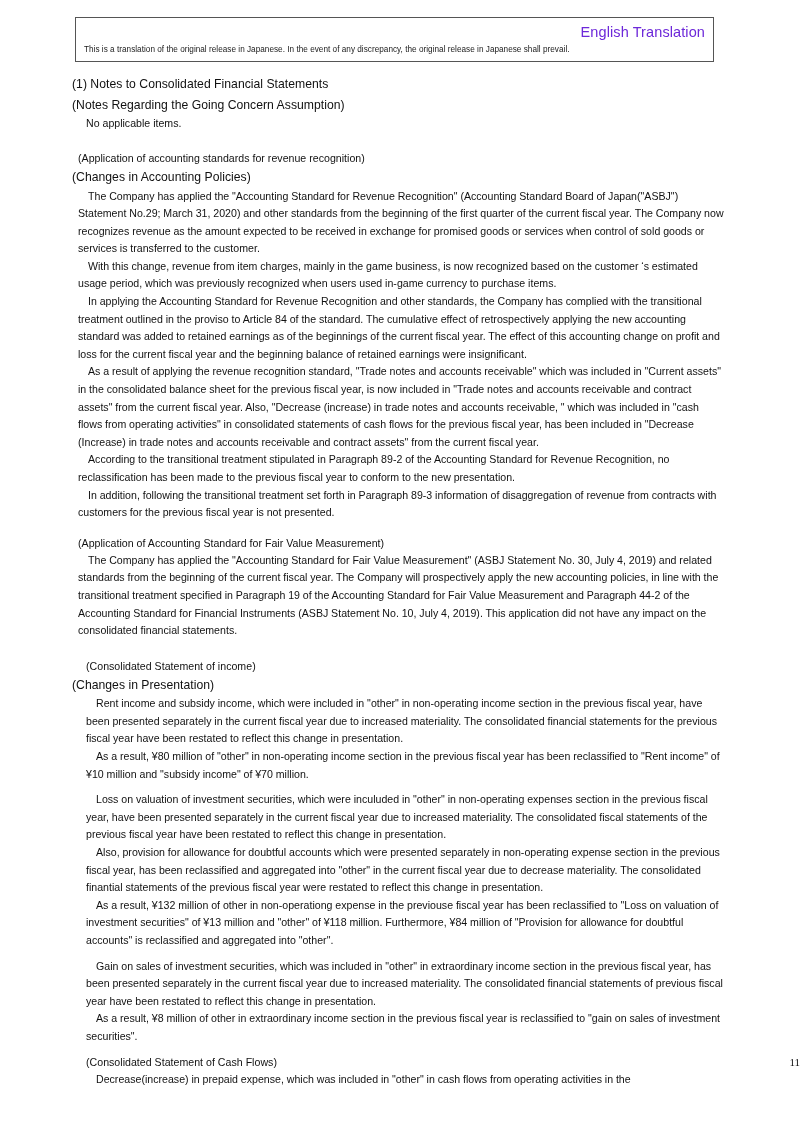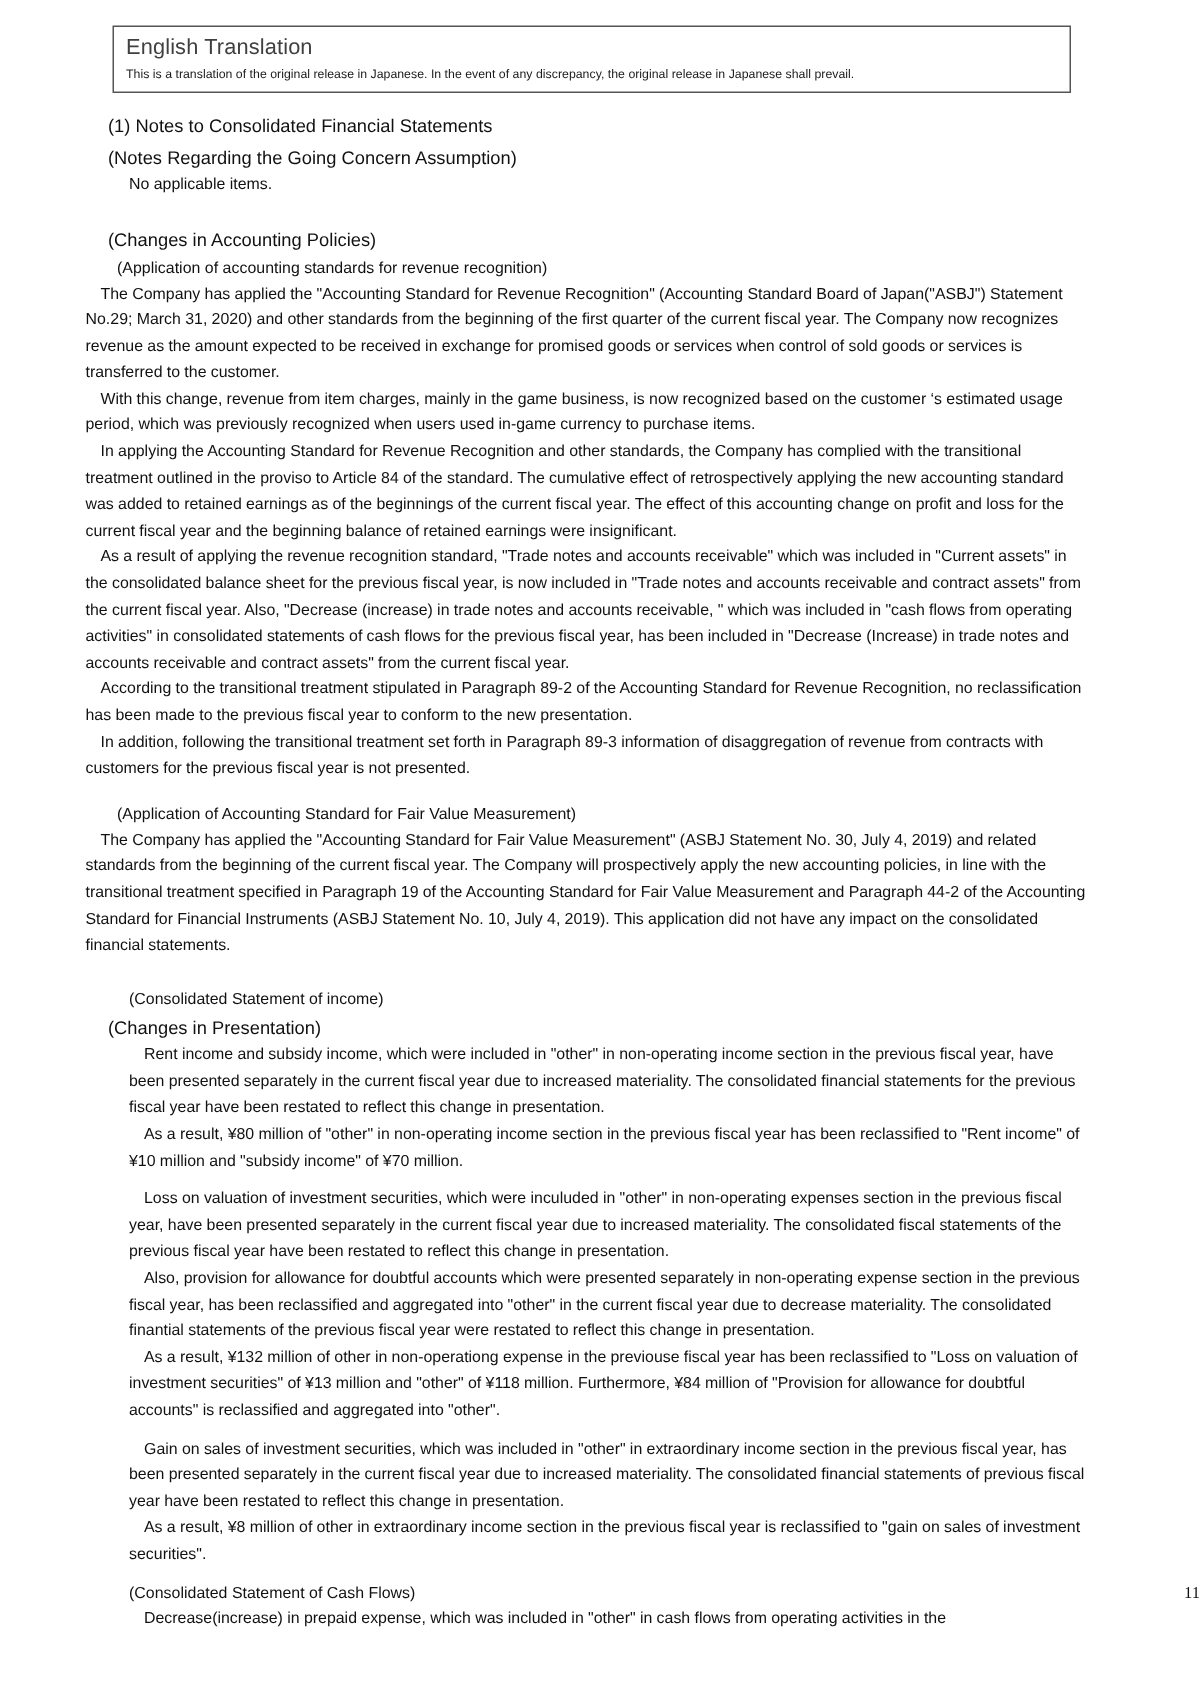--- a/index.html
+++ b/index.html
@@ -27,21 +27,22 @@
     width: 639px;
     box-sizing: border-box;
     border: 1px solid #555555;
     padding: 5px 8px 6px 8px;
   }
   .notice-title {
     font-size: 14.5px;
     line-height: 18px;
     letter-spacing: 0.1px;
     margin: 0 0 3px 0;
-    color: #404040;
+    color: #6d28d9;
+    text-align: right;
   }
   .notice-sub {
     font-size: 8.2px;
     line-height: 11px;
     margin: 0;
     color: #1a1a1a;
     letter-spacing: 0.02px;
   }
   
   .content {
@@ -83,21 +84,21 @@
   .line-indent {
     font-size: 10.6px;
     line-height: 17px;
     margin-left: 86px;
     margin-right: 72px;
   }
   
   .para {
     font-size: 10.6px;
     line-height: 17.6px;
-    margin-left: 57px;
+    margin-left: 78px;
     margin-right: 76px;
     text-indent: 10px;
     text-align: left;
     letter-spacing: 0.01px;
     word-spacing: -0.1px;
   }
   .para.deep {
     margin-left: 86px;
   }
   .gap-s  { height: 8px; }
@@ -127,22 +128,22 @@
   </div>
 
   <div class="content">
 
     <div class="blk h-main">(1) Notes to Consolidated Financial Statements</div>
     <div class="blk h-main">(Notes Regarding the Going Concern Assumption)</div>
     <div class="blk line-indent">No applicable items.</div>
 
     <div class="gap-l"></div>
 
+    <div class="blk h-sub">(Application of accounting standards for revenue recognition)</div>
     <div class="blk h-main">(Changes in Accounting Policies)</div>
-    <div class="blk h-sub">(Application of accounting standards for revenue recognition)</div>
 
     <div class="blk para">The Company has applied the "Accounting Standard for Revenue Recognition" (Accounting Standard Board of Japan("ASBJ") Statement No.29; March 31, 2020) and other standards from the beginning of the first quarter of the current fiscal year. The Company now recognizes revenue as the amount expected to be received in exchange for promised goods or services when control of sold goods or services is transferred to the customer.</div>
     <div class="blk para">With this change, revenue from item charges, mainly in the game business, is now recognized based on the customer ‘s estimated usage period, which was previously recognized when users used in-game currency to purchase items.</div>
     <div class="blk para">In applying the Accounting Standard for Revenue Recognition and other standards, the Company has complied with the transitional treatment outlined in the proviso to Article 84 of the standard. The cumulative effect of retrospectively applying the new accounting standard was added to retained earnings as of the beginnings of the current fiscal year. The effect of this accounting change on profit and loss for the current fiscal year and the beginning balance of retained earnings were insignificant.</div>
     <div class="blk para">As a result of applying the revenue recognition standard, "Trade notes and accounts receivable" which was included in "Current assets" in the consolidated balance sheet for the previous fiscal year, is now included in "Trade notes and accounts receivable and contract assets" from the current fiscal year. Also, "Decrease (increase) in trade notes and accounts receivable, " which was included in "cash flows from operating activities" in consolidated statements of cash flows for the previous fiscal year, has been included in "Decrease (Increase) in trade notes and accounts receivable and contract assets" from the current fiscal year.</div>
     <div class="blk para">According to the transitional treatment stipulated in Paragraph 89-2 of the Accounting Standard for Revenue Recognition, no reclassification has been made to the previous fiscal year to conform to the new presentation.</div>
     <div class="blk para">In addition, following the transitional treatment set forth in Paragraph 89-3 information of disaggregation of revenue from contracts with customers for the previous fiscal year is not presented.</div>
 
     <div class="gap-m"></div>
 

